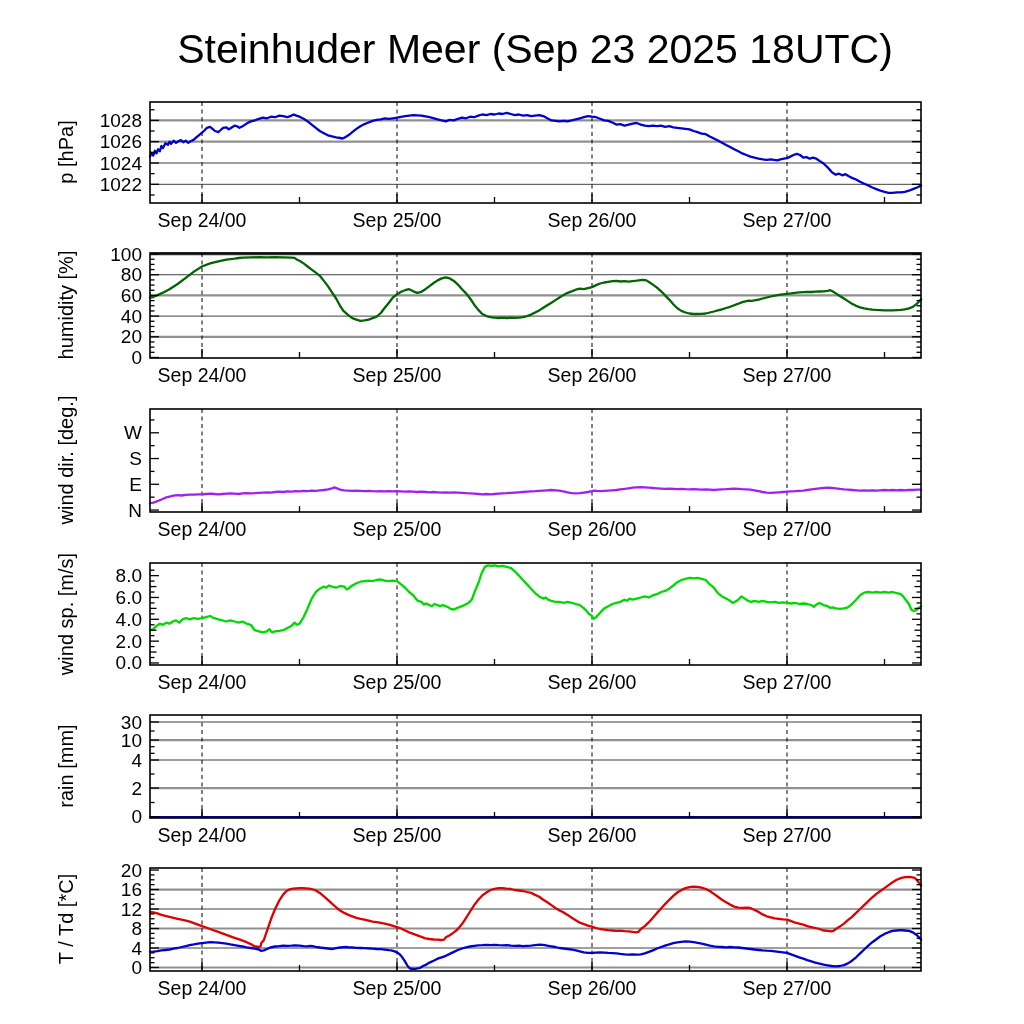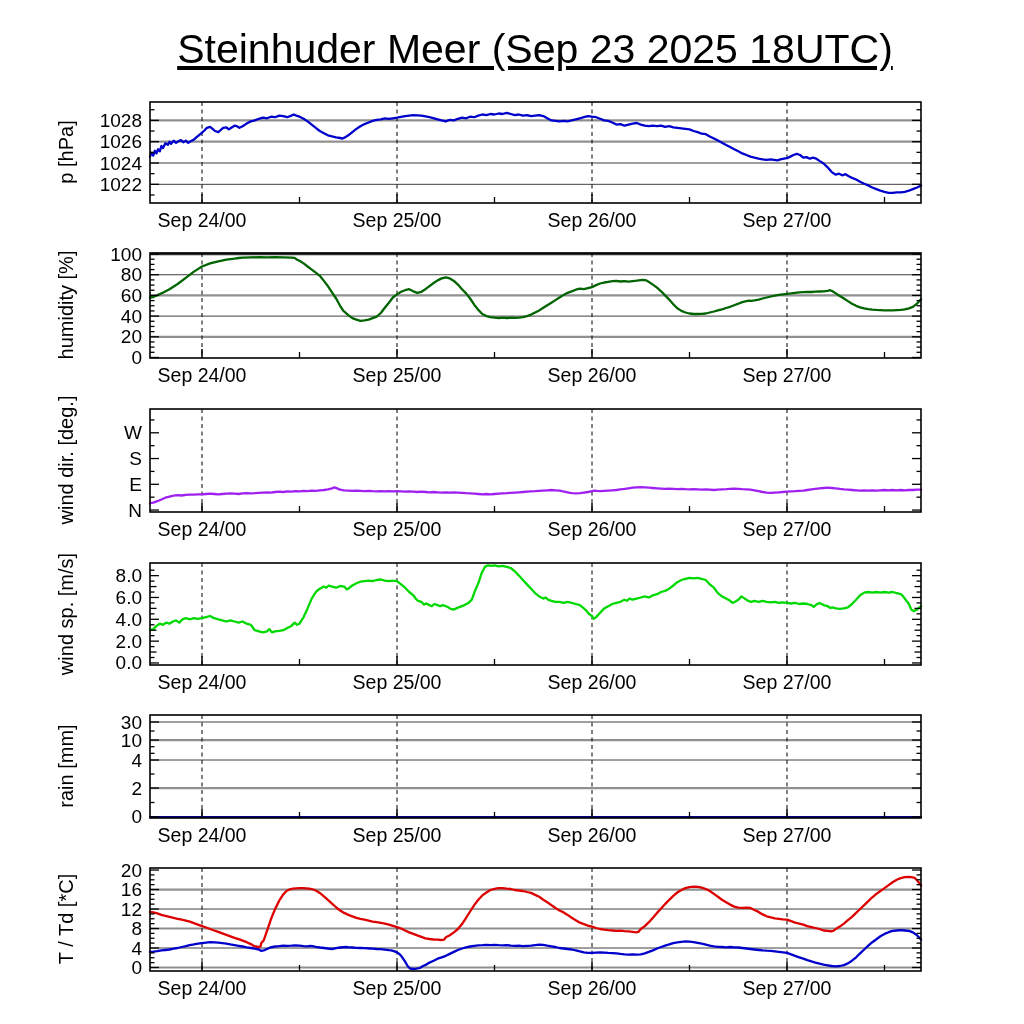--- a/index.html
+++ b/index.html
@@ -1,18 +1,18 @@
 <!DOCTYPE html>
 <html><head>
 <meta charset="utf-8">
 <style>
   html,body{margin:0;padding:0;background:#fff;width:1024px;height:1024px;overflow:hidden;}
   body{font-family:"Liberation Sans",sans-serif;color:#000;position:relative;}
   #chart-title{position:absolute;left:130px;top:26px;width:810px;text-align:center;
-    font-size:41px;white-space:nowrap;text-decoration:underline;}
+    font-size:41px;white-space:nowrap;}
   .ytitle{position:absolute;left:66px;white-space:nowrap;font-size:20px;
     transform:translate(-50%,-50%) rotate(-90deg);}
   .yt0{top:152px}.yt1{top:305px}.yt2{top:460px}.yt3{top:614px}.yt4{top:766px}.yt5{top:919px}
   #plot{position:absolute;left:0;top:0;}
   svg text{font-family:"Liberation Sans",sans-serif;}
 </style>
 </head>
 <body>
 
 <div id="chart-title">Steinhuder Meer (Sep 23 2025 18UTC)</div>

